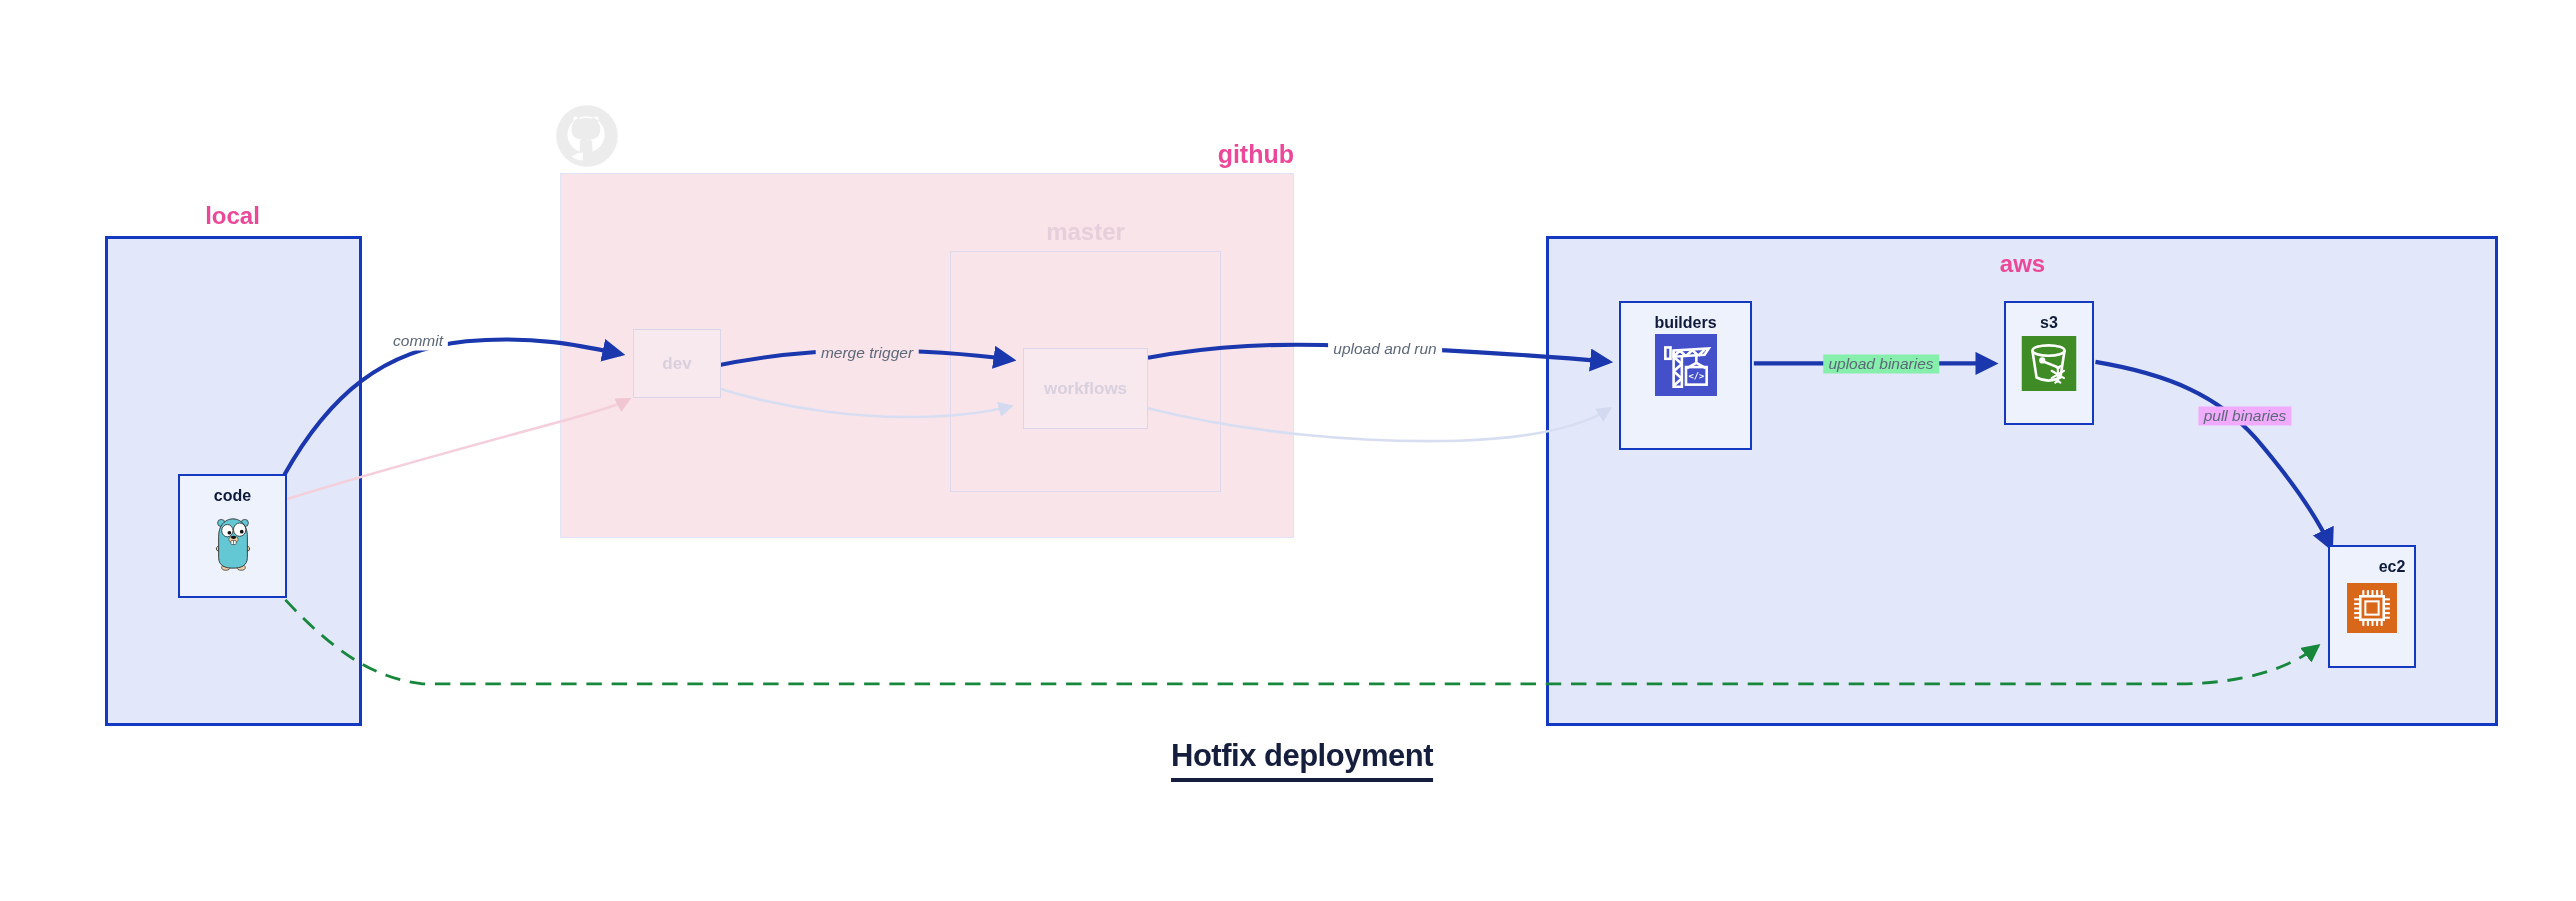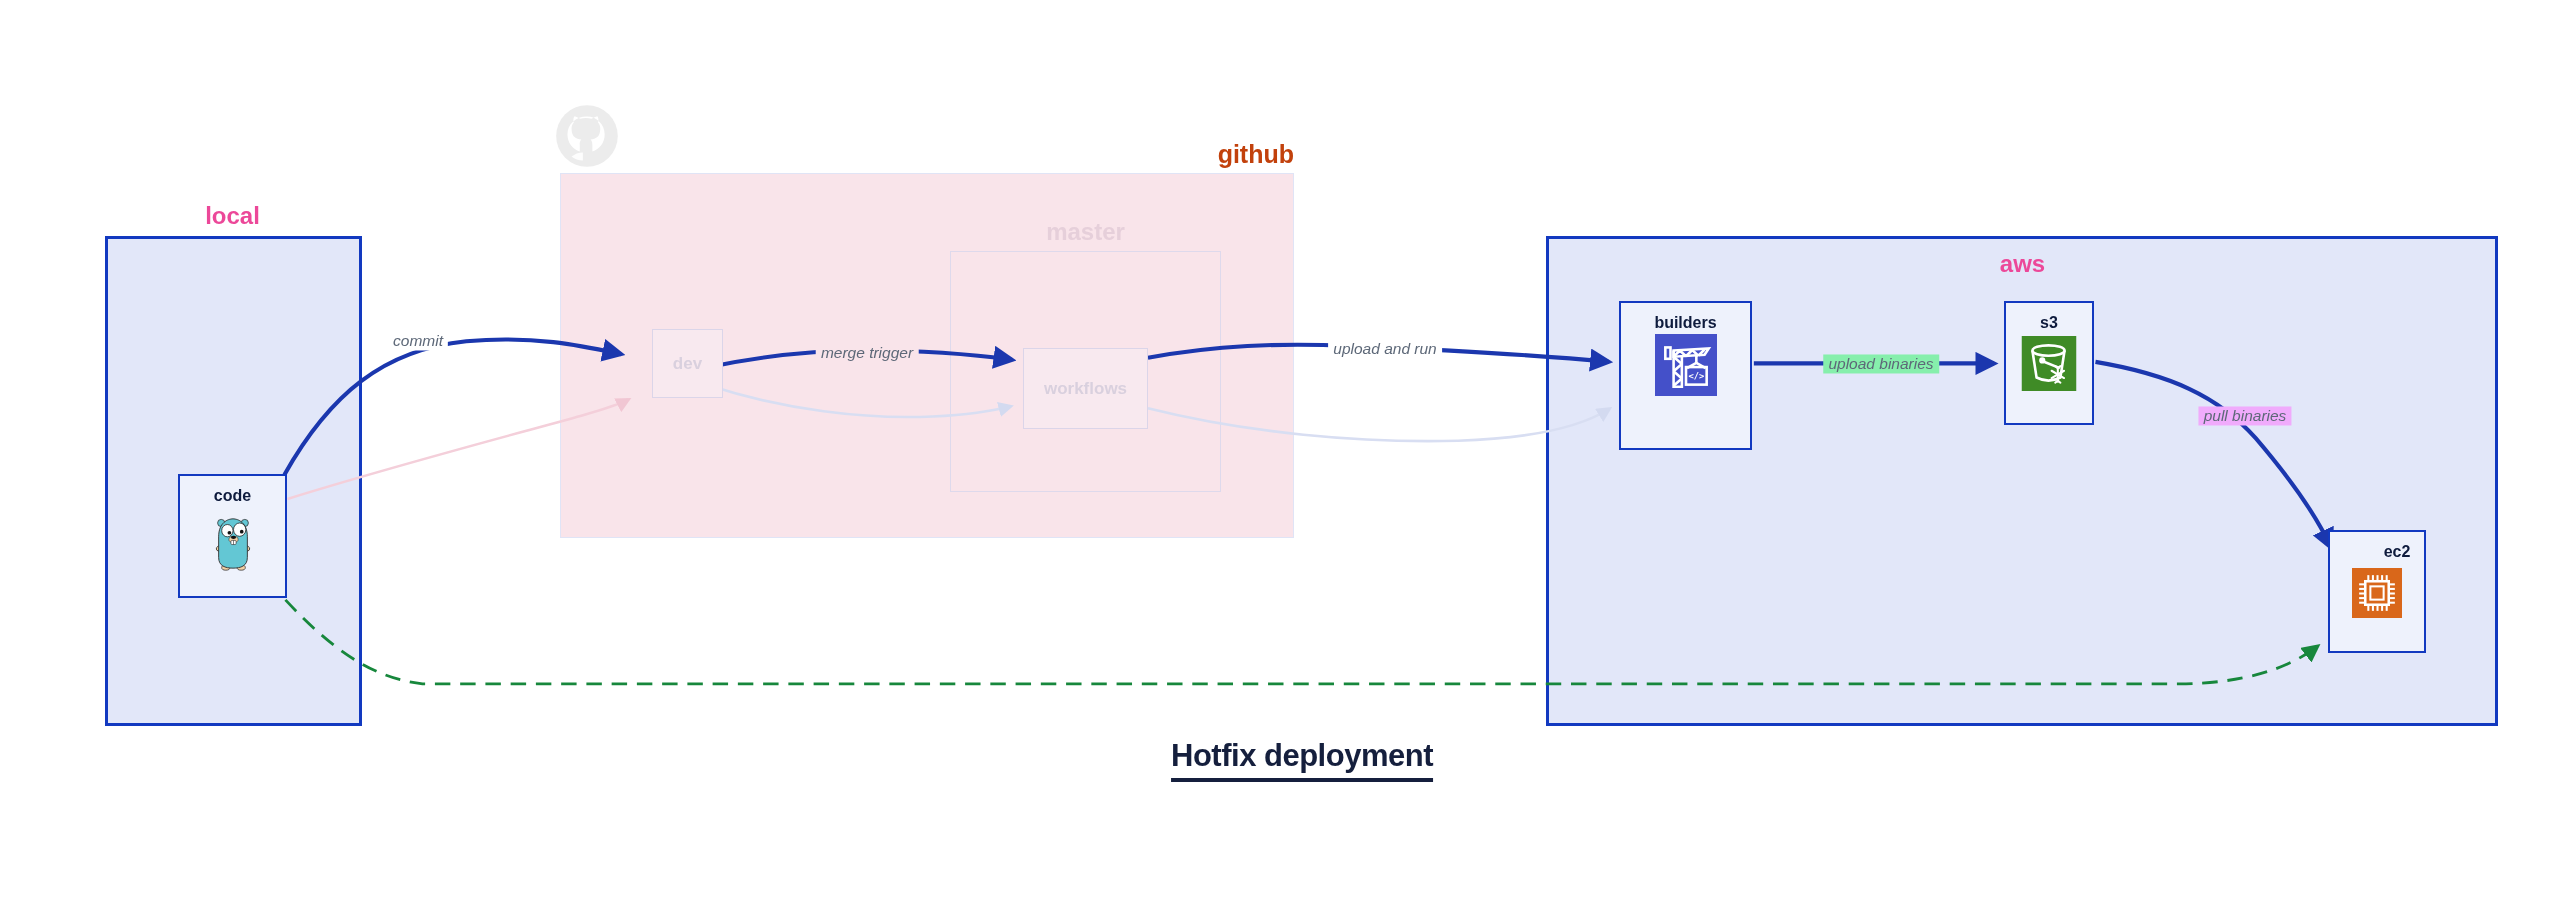--- a/index.html
+++ b/index.html
@@ -7,21 +7,21 @@
           font-family:"Liberation Sans", sans-serif;}
   svg.edge-layer{position:absolute;left:0;top:0;pointer-events:none;}
 
   .container{position:absolute;box-sizing:border-box;}
   .container.active{background:#e2e7f9;border:3.1px solid #1239c0;}
   .container.faded-pink{background:#f9e4ea;border:1.5px solid #e0e4f6;}
   .container.master{background:transparent;border:1.5px solid #ded9ec;}
 
   .container-label{position:absolute;font-size:24px;font-weight:600;color:#ec4899;
                    text-align:center;white-space:nowrap;}
-  .container-label.faded-gray{color:#c2410c;}
+  .container-label.faded-gray{color:#ec4899;}
   .container-label.faded-pinkish{color:#e6cfda;}
 
   .node{position:absolute;box-sizing:border-box;background:#eef2fc;border:2.6px solid #1239c0;}
   .node .node-label{padding-top:11.3px;text-align:center;font-weight:bold;font-size:16px;color:#0e1b3d;}
   .node.faded{background:#f8e9ef;border:1.5px solid #dbd5e9;display:flex;align-items:center;justify-content:center;}
   .node.faded .node-label{padding-top:0;font-size:17px;color:#d9d0de;}
 
   .node .icon-wrap{position:absolute;left:50%;transform:translateX(-50%);}
 
   .edge-label{position:absolute;font-size:15.5px;font-style:italic;font-weight:500;color:#5d6878;
@@ -105,21 +105,21 @@
       <ellipse cx="51" cy="26" rx="12" ry="13" fill="#fff" stroke="#222" stroke-width="1.5"></ellipse>
       <circle cx="31" cy="32" r="3.6" fill="#111"></circle>
       <circle cx="55" cy="30" r="3.6" fill="#111"></circle>
       <ellipse cx="39" cy="45" rx="9" ry="6" fill="#f2d0a4" stroke="#333" stroke-width="1.2"></ellipse>
       <ellipse cx="39" cy="41" rx="5" ry="3" fill="#111"></ellipse>
       <rect x="34" y="47" width="10" height="8" rx="2" fill="#fff" stroke="#333" stroke-width="1.2"></rect>
       <line x1="39" y1="47" x2="39" y2="55" stroke="#333" stroke-width="1.2"></line>
     </svg>
   </div>
 
-  <div class="node faded" style="left:652px;top:329px;width:71px;height:69px;">
+  <div class="node faded" style="left:633px;top:329px;width:88px;height:69px;">
     <div class="node-label">dev</div>
   </div>
 
   <div class="node faded" style="left:1023px;top:348px;width:125px;height:81px;">
     <div class="node-label">workflows</div>
   </div>
 
   <div class="node" style="left:1619px;top:301px;width:133px;height:149px;">
     <div class="node-label">builders</div>
     <svg class="icon-wrap" style="top:31px;" width="62" height="62" viewBox="0 0 120 120">
@@ -153,21 +153,21 @@
         <line x1="58" y1="67" x2="82" y2="81"></line>
         <line x1="58" y1="81" x2="82" y2="67"></line>
         <line x1="70" y1="62" x2="65" y2="58"></line>
           <line x1="70" y1="62" x2="75" y2="58"></line>
         <line x1="70" y1="86" x2="65" y2="90"></line>
           <line x1="70" y1="86" x2="75" y2="90"></line>
       </g>
     </svg>
   </div>
 
-  <div class="node" style="left:2328px;top:530px;width:98px;height:123px;padding-left:40px;">
+  <div class="node" style="left:2328px;top:545px;width:88px;height:123px;padding-left:40px;">
     <div class="node-label">ec2</div>
     <svg class="icon-wrap" style="top:36px;" width="50" height="50" viewBox="0 0 98 98">
       <rect x="0" y="0" width="98" height="98" fill="#d9671a"></rect>
       <g stroke="#fff" stroke-width="5" fill="none">
         <rect x="26" y="26" width="46" height="46"></rect>
         <rect x="36" y="36" width="26" height="26" stroke-width="4"></rect>
       </g>
       <g stroke="#fff" stroke-width="4">
         <line x1="32" y1="14" x2="32" y2="24"></line>
           <line x1="41" y1="14" x2="41" y2="24"></line>

